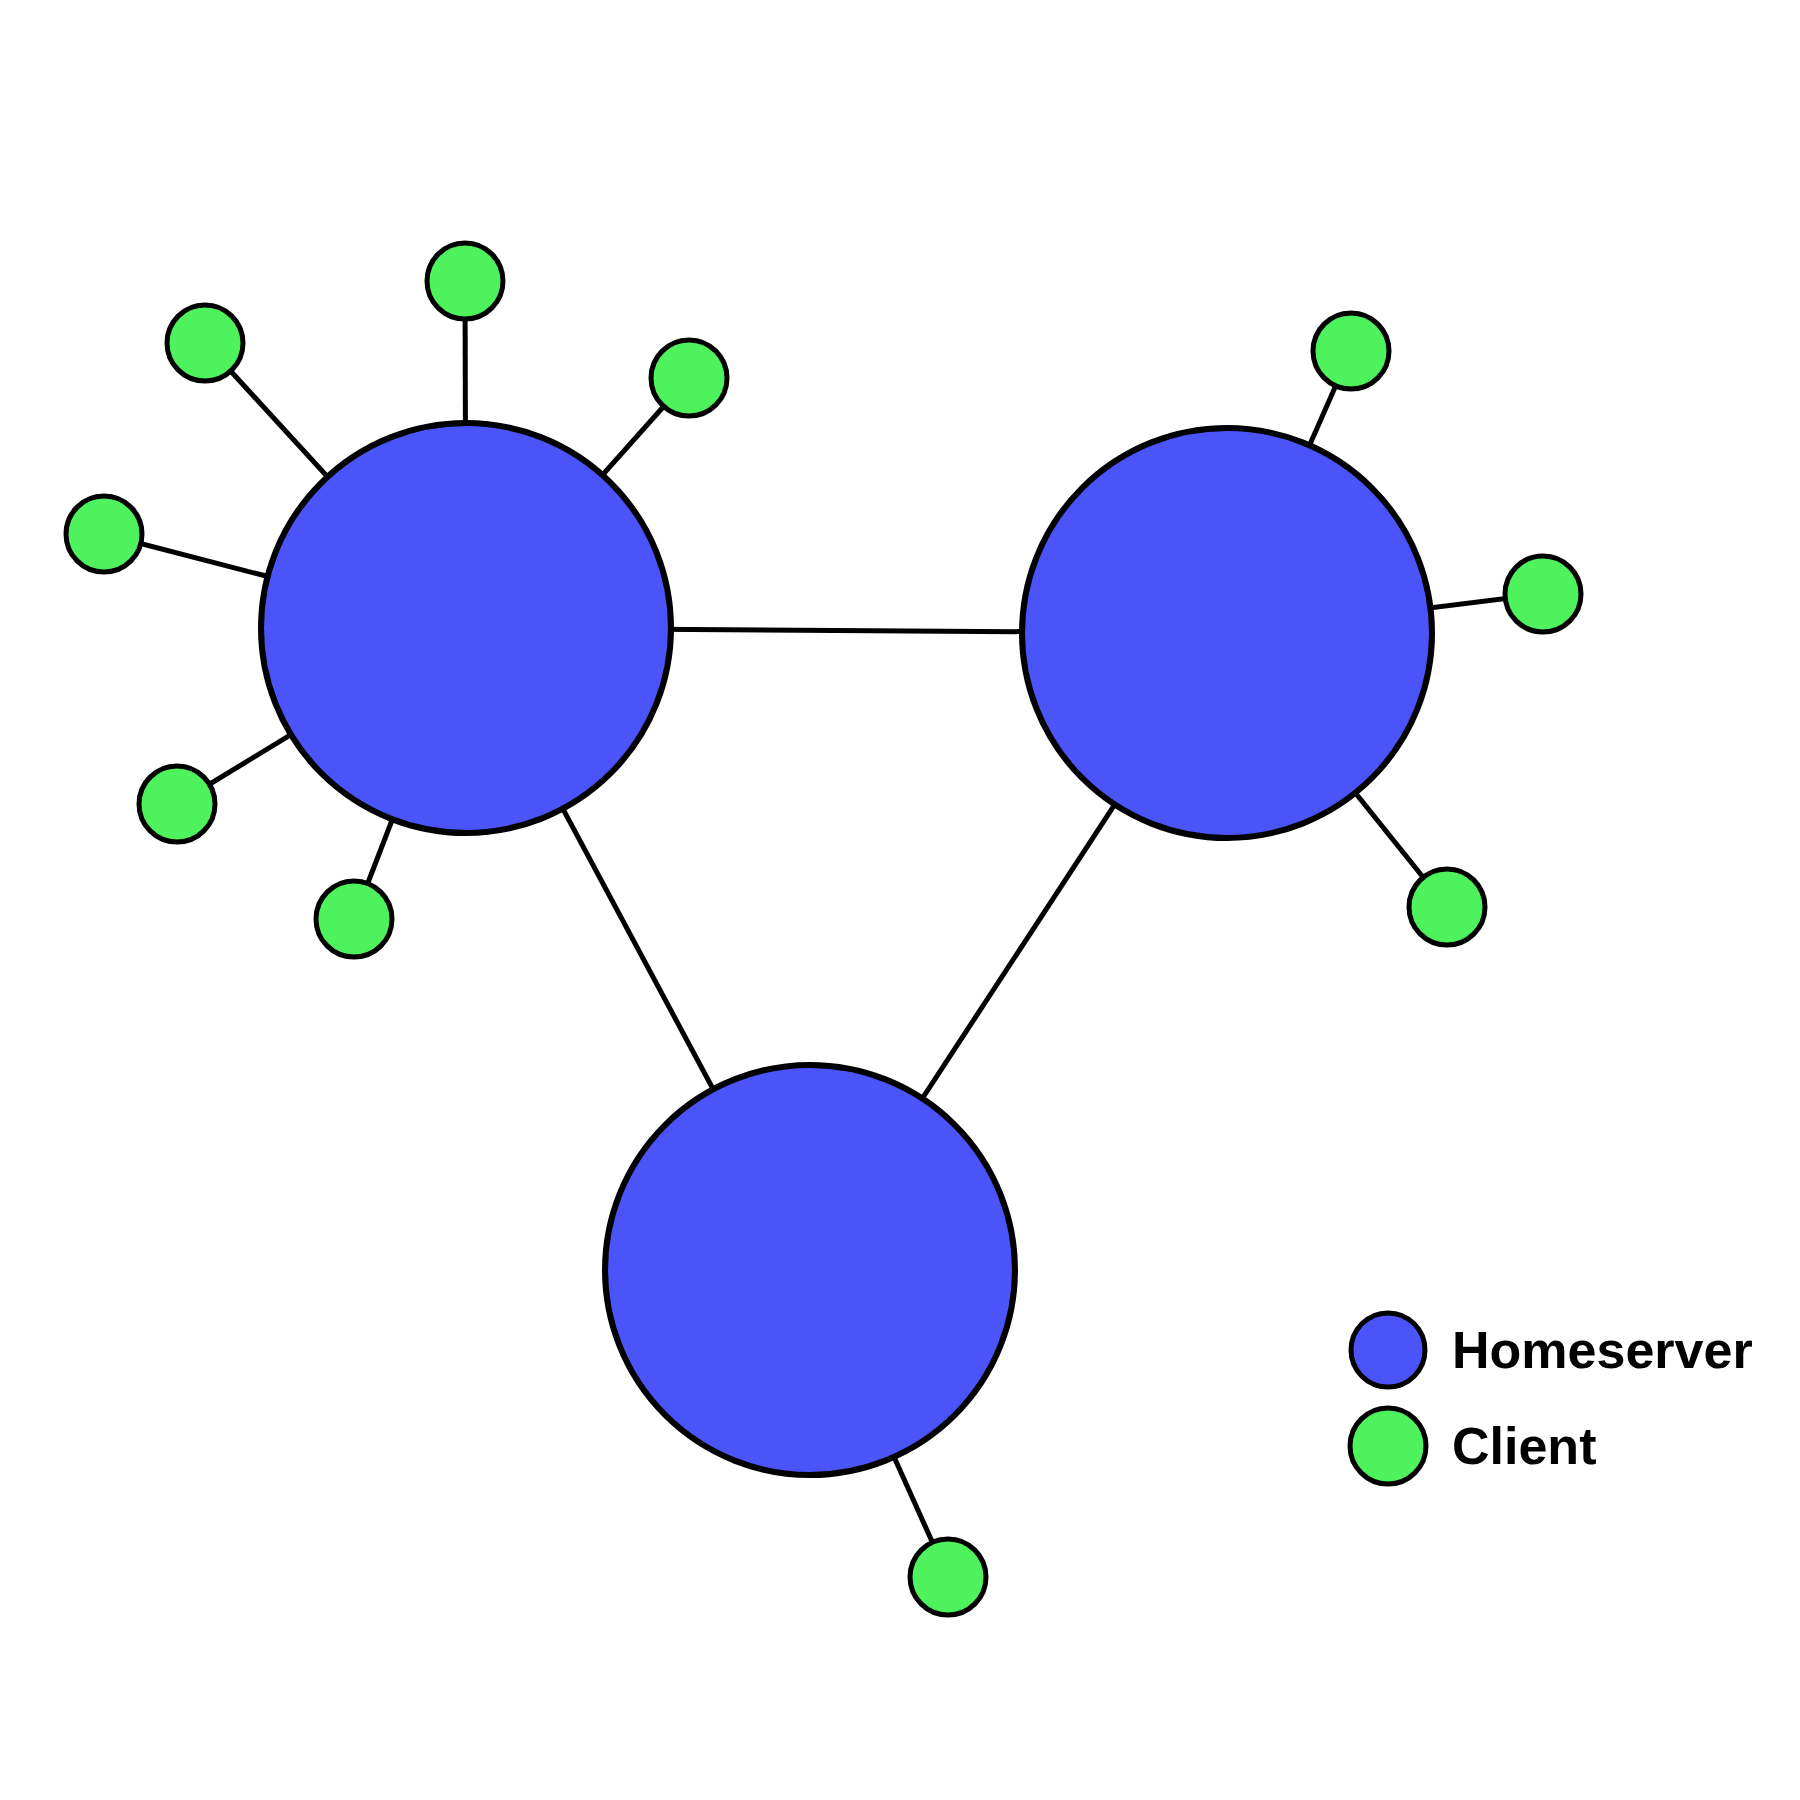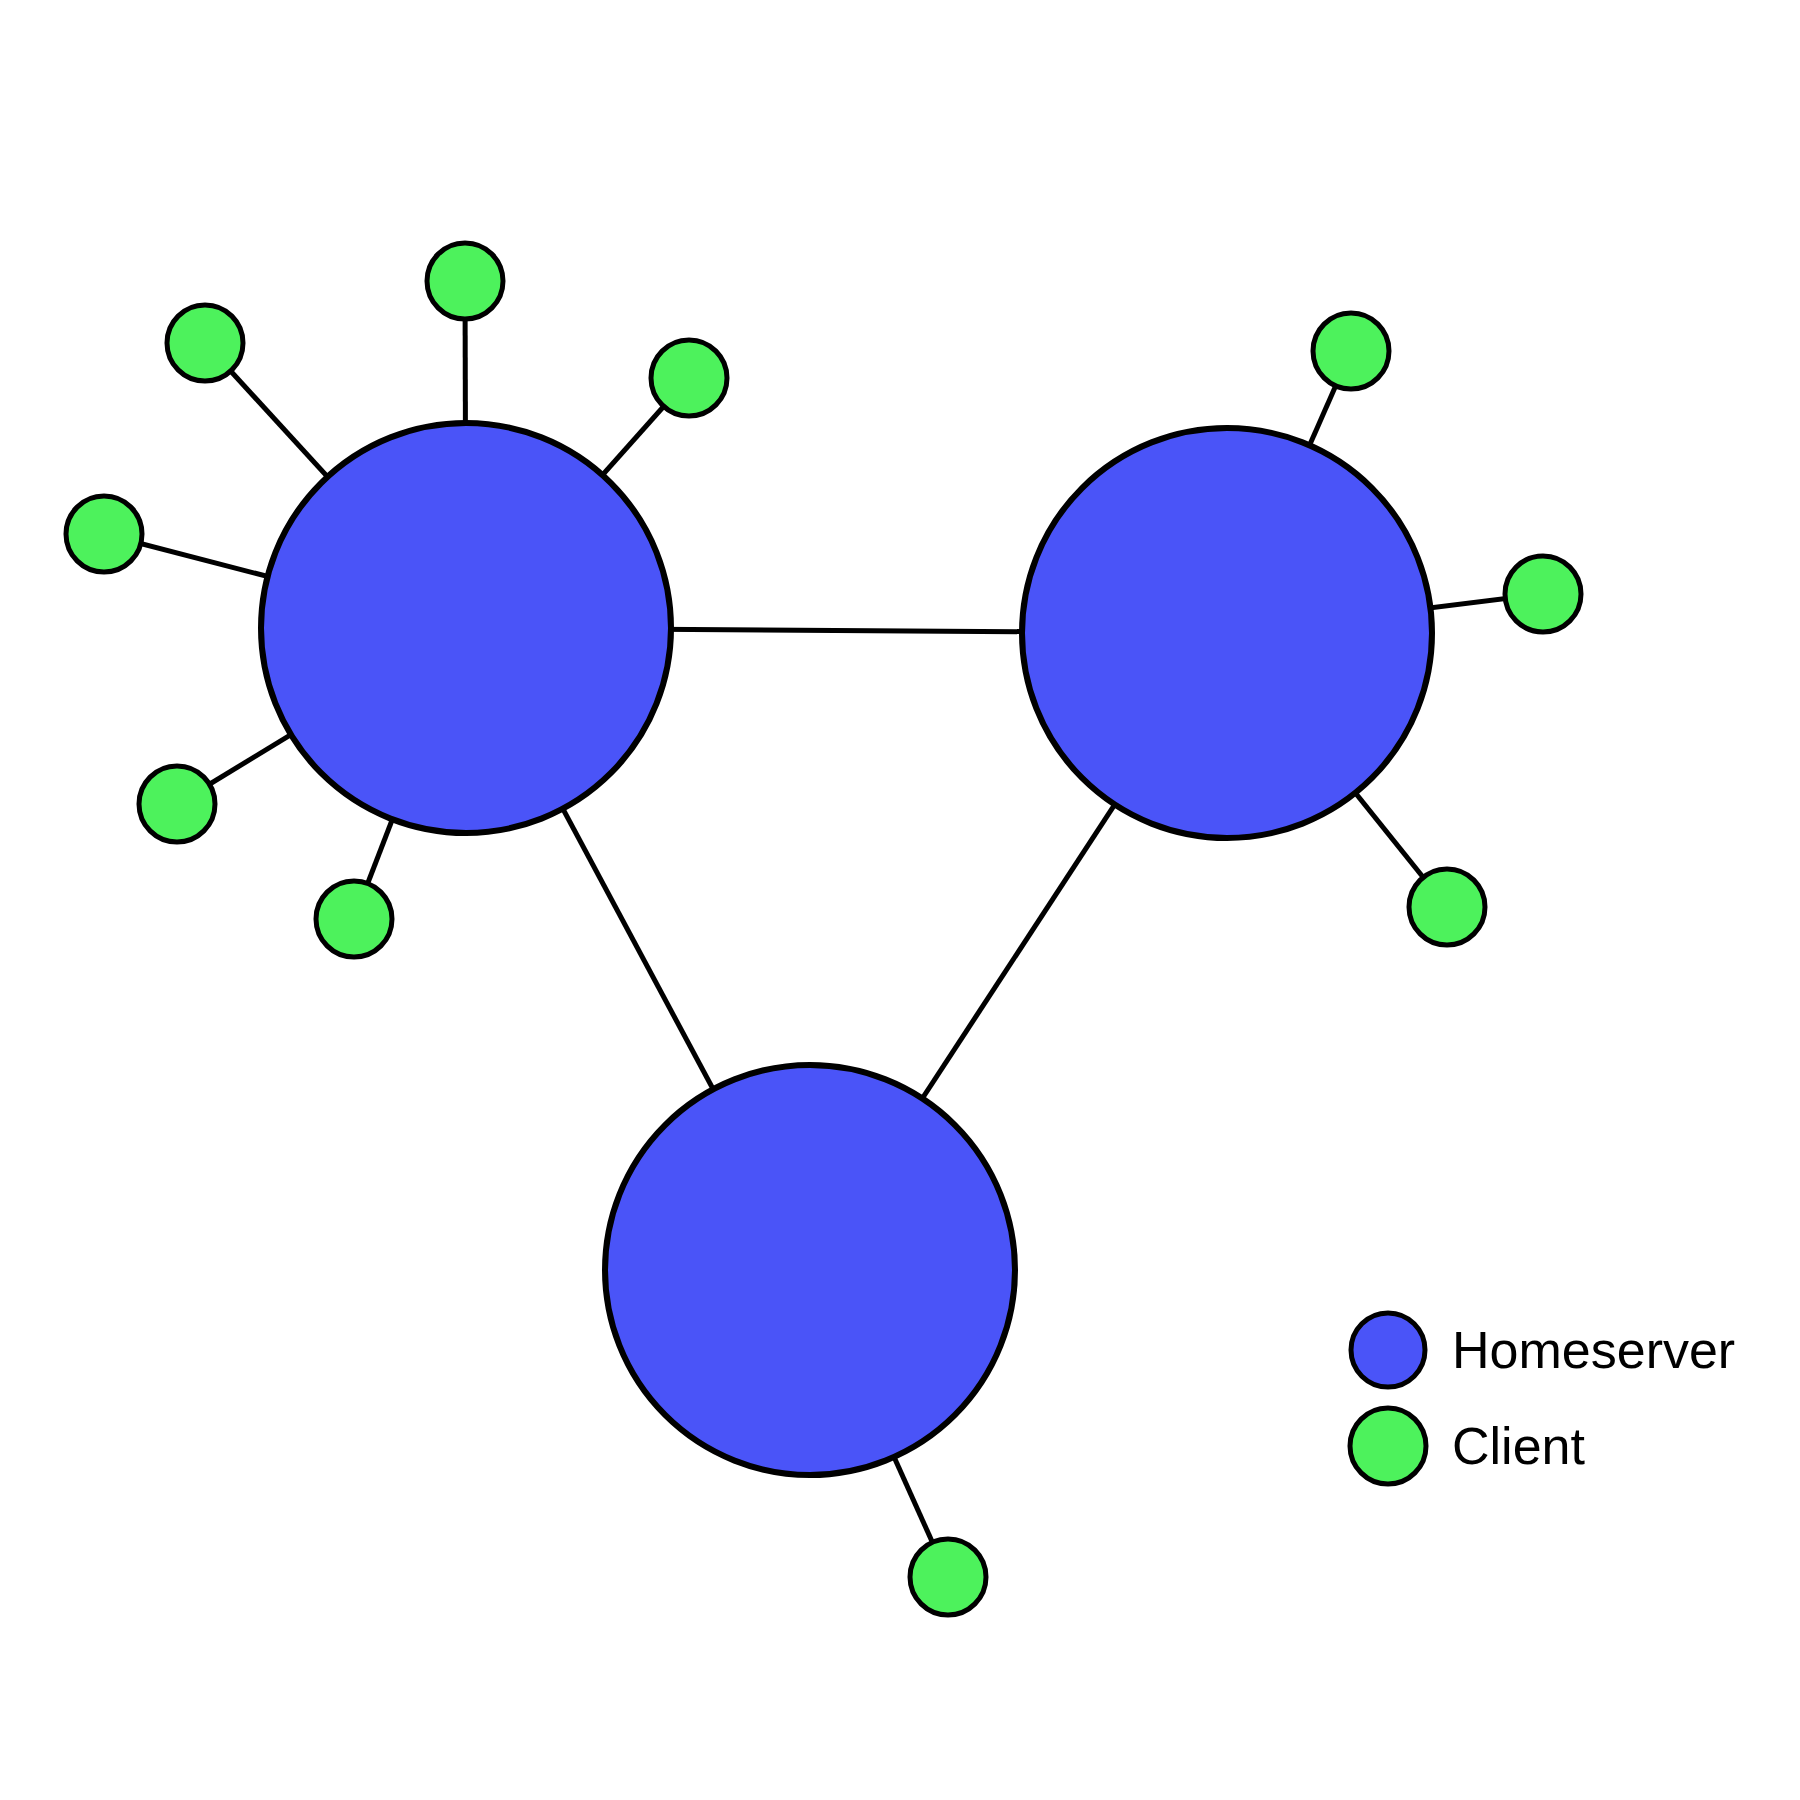--- a/index.html
+++ b/index.html
@@ -6,20 +6,21 @@
     margin: 0;
     padding: 0;
     background: #ffffff;
   }
   .stage {
     position: relative;
     width: 1800px;
     height: 1800px;
     background: #ffffff;
     overflow: hidden;
+    font-weight: bold;
   }
   svg {
     display: block;
   }
   .legend-label {
     font-family: "Liberation Sans", sans-serif;
     font-size: 52px;
     fill: #000000;
   }
 </style>

